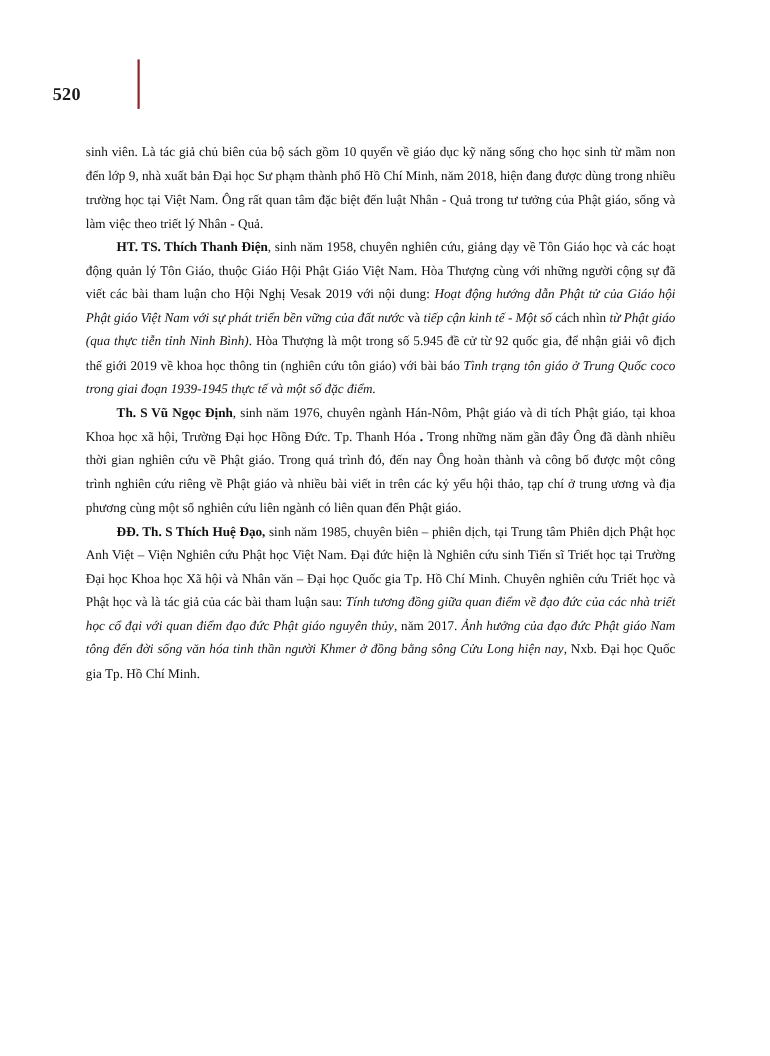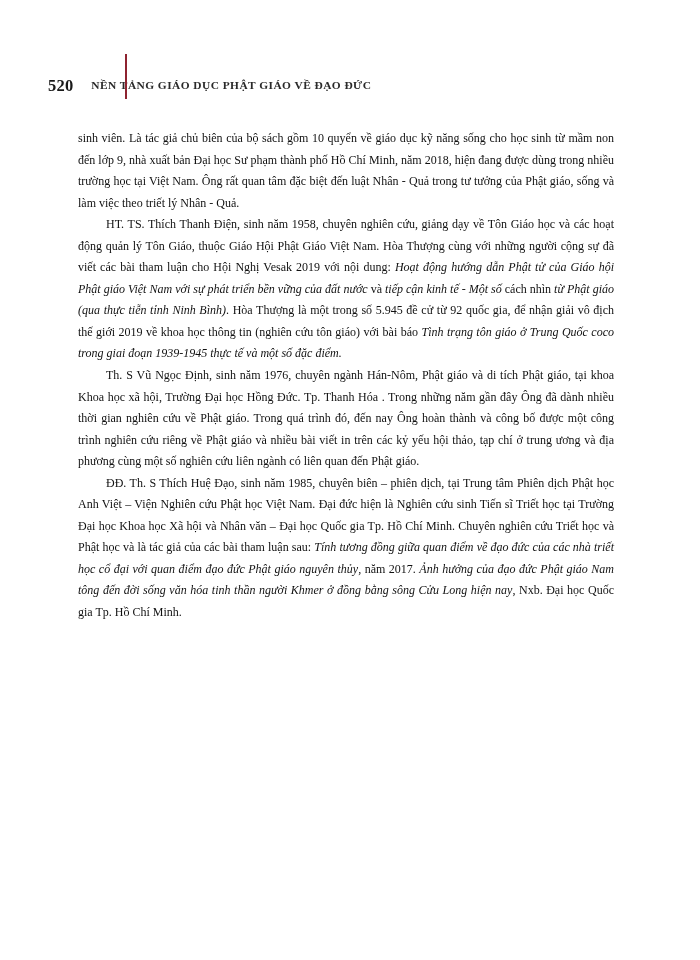--- a/index.html
+++ b/index.html
@@ -77,32 +77,31 @@
     text-justify: inter-word;
     hyphens: none;
     color: #111111;
   }
   p.para + p.para {
     margin-top: 0;
   }
   p.indent {
     text-indent: 28px;
   }
-  .b { font-weight: normal; }
+  .b { font-weight: bold; }
   .i { font-style: italic; }
 </style>
 </head>
 <body>
 
 <div class="page">
 
   <div class="running-head">
     <span class="folio">520</span>
     <span class="head-rule"></span>
-    <span class="head-title">NỀN TẢNG GIÁO DỤC PHẬT GIÁO VỀ ĐẠO ĐỨC</span>
   </div>
 
   <div class="textblock">
       <p class="para"><span>sinh viên. Là tác giả chủ biên của bộ sách gồm 10 quyển về giáo dục kỹ năng sống cho học sinh từ mầm non đến lớp 9, nhà xuất bản Đại học Sư phạm thành phố Hồ Chí Minh, năm 2018, hiện đang được dùng trong nhiều trường học tại Việt Nam. Ông rất quan tâm đặc biệt đến luật Nhân - Quả trong tư tưởng của Phật giáo, sống và làm việc theo triết lý Nhân - Quả.</span></p>
       <p class="para indent"><span class="b">HT. TS. Thích Thanh Điện</span><span>, sinh năm 1958, chuyên nghiên cứu, giảng dạy về Tôn Giáo học và các hoạt động quản lý Tôn Giáo, thuộc Giáo Hội Phật Giáo Việt Nam. Hòa Thượng cùng với những người cộng sự đã viết các bài tham luận cho Hội Nghị Vesak 2019 với nội dung: </span><span class="i">Hoạt động hướng dẫn Phật tử của Giáo hội Phật giáo Việt Nam với sự phát triển bền vững của đất nước</span><span> và </span><span class="i">tiếp cận kinh tế - Một số</span><span> cách nhìn </span><span class="i">từ Phật giáo (qua thực tiễn tỉnh Ninh Bình)</span><span>. Hòa Thượng là một trong số 5.945 đề cử từ 92 quốc gia, để nhận giải vô địch thế giới 2019 về khoa học thông tin (nghiên cứu tôn giáo) với bài báo </span><span class="i">Tình trạng tôn giáo ở Trung Quốc coco trong giai đoạn 1939-1945 thực tế và một số đặc điểm.</span></p>
       <p class="para indent"><span class="b">Th. S Vũ Ngọc Định</span><span>, sinh năm 1976, chuyên ngành Hán-Nôm, Phật giáo và di tích Phật giáo, tại  khoa Khoa học xã hội, Trường Đại học Hồng Đức. Tp. Thanh Hóa </span><span class="b">.</span><span> Trong những năm gần đây Ông đã dành nhiều thời gian nghiên cứu về Phật giáo. Trong quá trình đó, đến nay Ông hoàn thành và công bố được một công trình nghiên cứu riêng về Phật giáo và nhiều bài viết in trên các kỷ yếu hội thảo, tạp chí ở trung ương và địa phương cùng một số nghiên cứu liên ngành có liên quan đến Phật giáo.</span></p>
       <p class="para indent"><span class="b">ĐĐ. Th. S Thích Huệ Đạo,</span><span> sinh năm 1985, chuyên biên – phiên dịch, tại Trung tâm Phiên dịch Phật học Anh Việt – Viện Nghiên cứu Phật học Việt Nam. Đại đức hiện là Nghiên cứu sinh Tiến sĩ Triết học tại Trường Đại học Khoa học Xã hội và Nhân văn – Đại học Quốc gia Tp. Hồ Chí Minh. Chuyên nghiên cứu Triết học và Phật học và là tác giả của các bài tham luận sau: </span><span class="i">Tính tương đồng giữa quan điểm về đạo đức của các nhà triết học cổ đại với quan điểm đạo đức Phật giáo nguyên thủy</span><span>, năm 2017. </span><span class="i">Ảnh hưởng của đạo đức Phật giáo Nam tông đến đời sống văn hóa tinh thần người Khmer ở đồng bằng sông Cửu Long hiện nay</span><span>, Nxb. Đại học Quốc gia Tp. Hồ Chí Minh.</span></p>
     </div>
 
 </div>

